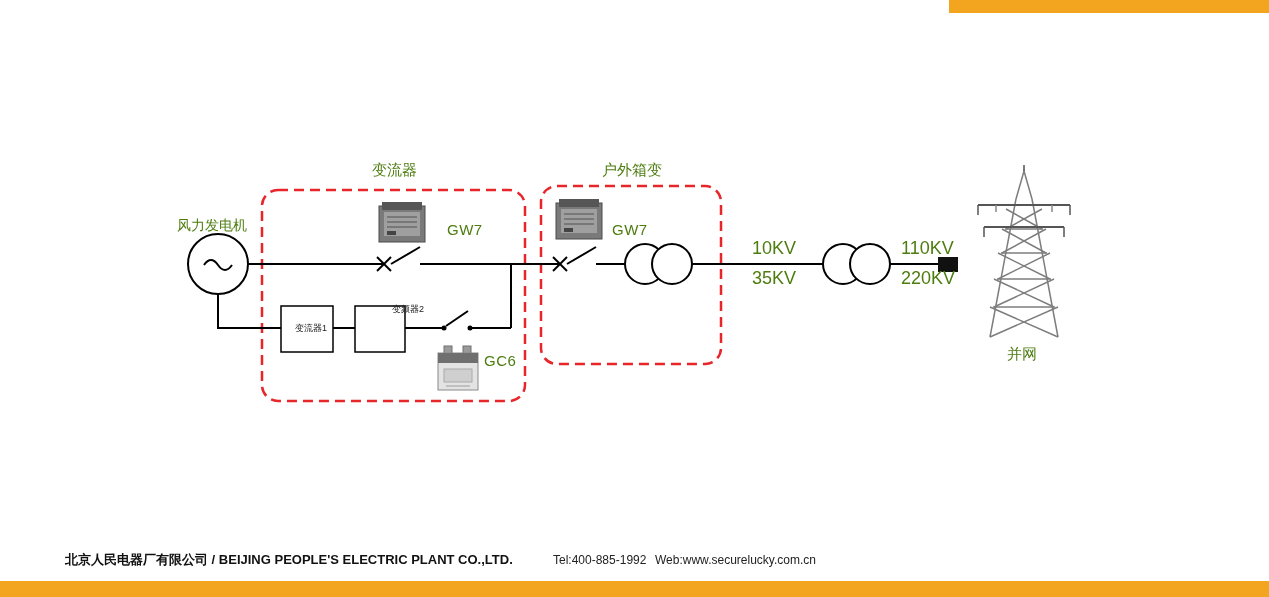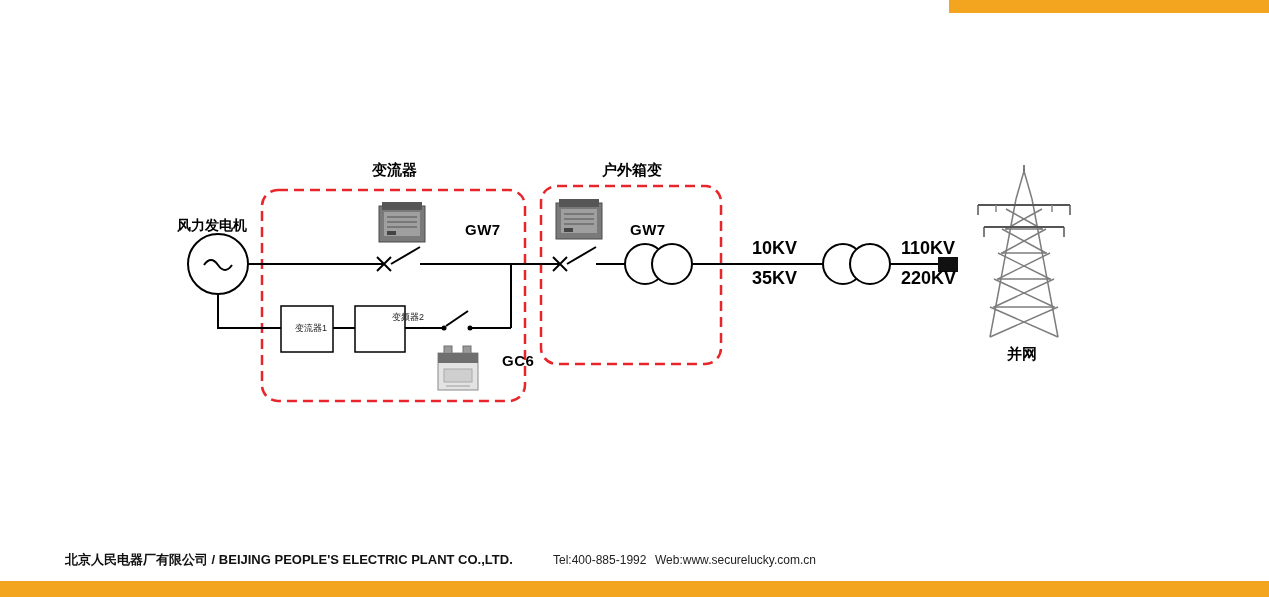--- a/index.html
+++ b/index.html
@@ -8,23 +8,23 @@
     width:1269px;height:597px;
     background:#ffffff;
     overflow:hidden;
     font-family:"Liberation Sans", sans-serif;
     color:#000;
   }
   .accent-bar{position:absolute;background:#F3A51F;}
   .accent-bar.top{left:949px;top:0;width:320px;height:13px;}
   .accent-bar.bottom{left:0;top:581px;width:1269px;height:16px;}
   svg.diagram{position:absolute;left:0;top:0;}
-  .lbl{position:absolute;white-space:nowrap;color:#000000;font-weight:bold;}
+  .lbl{position:absolute;white-space:nowrap;color:#4d7c0f;}
   .lbl.cn{font-size:15px;}
-  .lbl.code{font-size:15px;letter-spacing:0.5px;margin-left:18px;}
+  .lbl.code{font-size:15px;letter-spacing:0.5px;}
   .lbl.kv{font-size:18px;}
   .module-text{
     position:absolute;display:flex;align-items:center;justify-content:center;
     font-size:9px;color:#222;text-align:center;line-height:1.05;
   }
   .footer-company{position:absolute;left:65px;top:551px;font-size:13px;font-weight:700;color:#111;white-space:nowrap;}
   .footer-tel{position:absolute;left:553px;top:553px;font-size:12px;color:#222;white-space:nowrap;}
   .footer-web{position:absolute;left:655px;top:553px;font-size:12px;color:#222;white-space:nowrap;}
 </style>
 </head>
@@ -154,21 +154,21 @@
   <div class="lbl cn" style="left:602px;top:161px;">户外箱变</div>
 
   <div class="lbl code" style="left:447px;top:221px;">GW7</div>
 
   <div class="lbl code" style="left:612px;top:221px;">GW7</div>
 
   <div class="lbl code" style="left:484px;top:352px;">GC6</div>
 
   <div class="module-text" style="left:281px;top:306px;width:60px;height:46px;">变流器1</div>
 
-  <div class="module-text" style="left:355px;top:300px;width:50px;height:36px;padding-left:28px;">变频器2</div>
+  <div class="module-text" style="left:355px;top:292px;width:50px;height:36px;padding-left:28px;">变频器2</div>
 
   <div class="lbl kv" style="left:752px;top:238px;">10KV</div>
 
   <div class="lbl kv" style="left:752px;top:268px;">35KV</div>
 
   <div class="lbl kv" style="left:901px;top:238px;">110KV</div>
 
   <div class="lbl kv" style="left:901px;top:268px;">220KV</div>
 
   <div class="lbl cn" style="left:1007px;top:345px;">并网</div>

